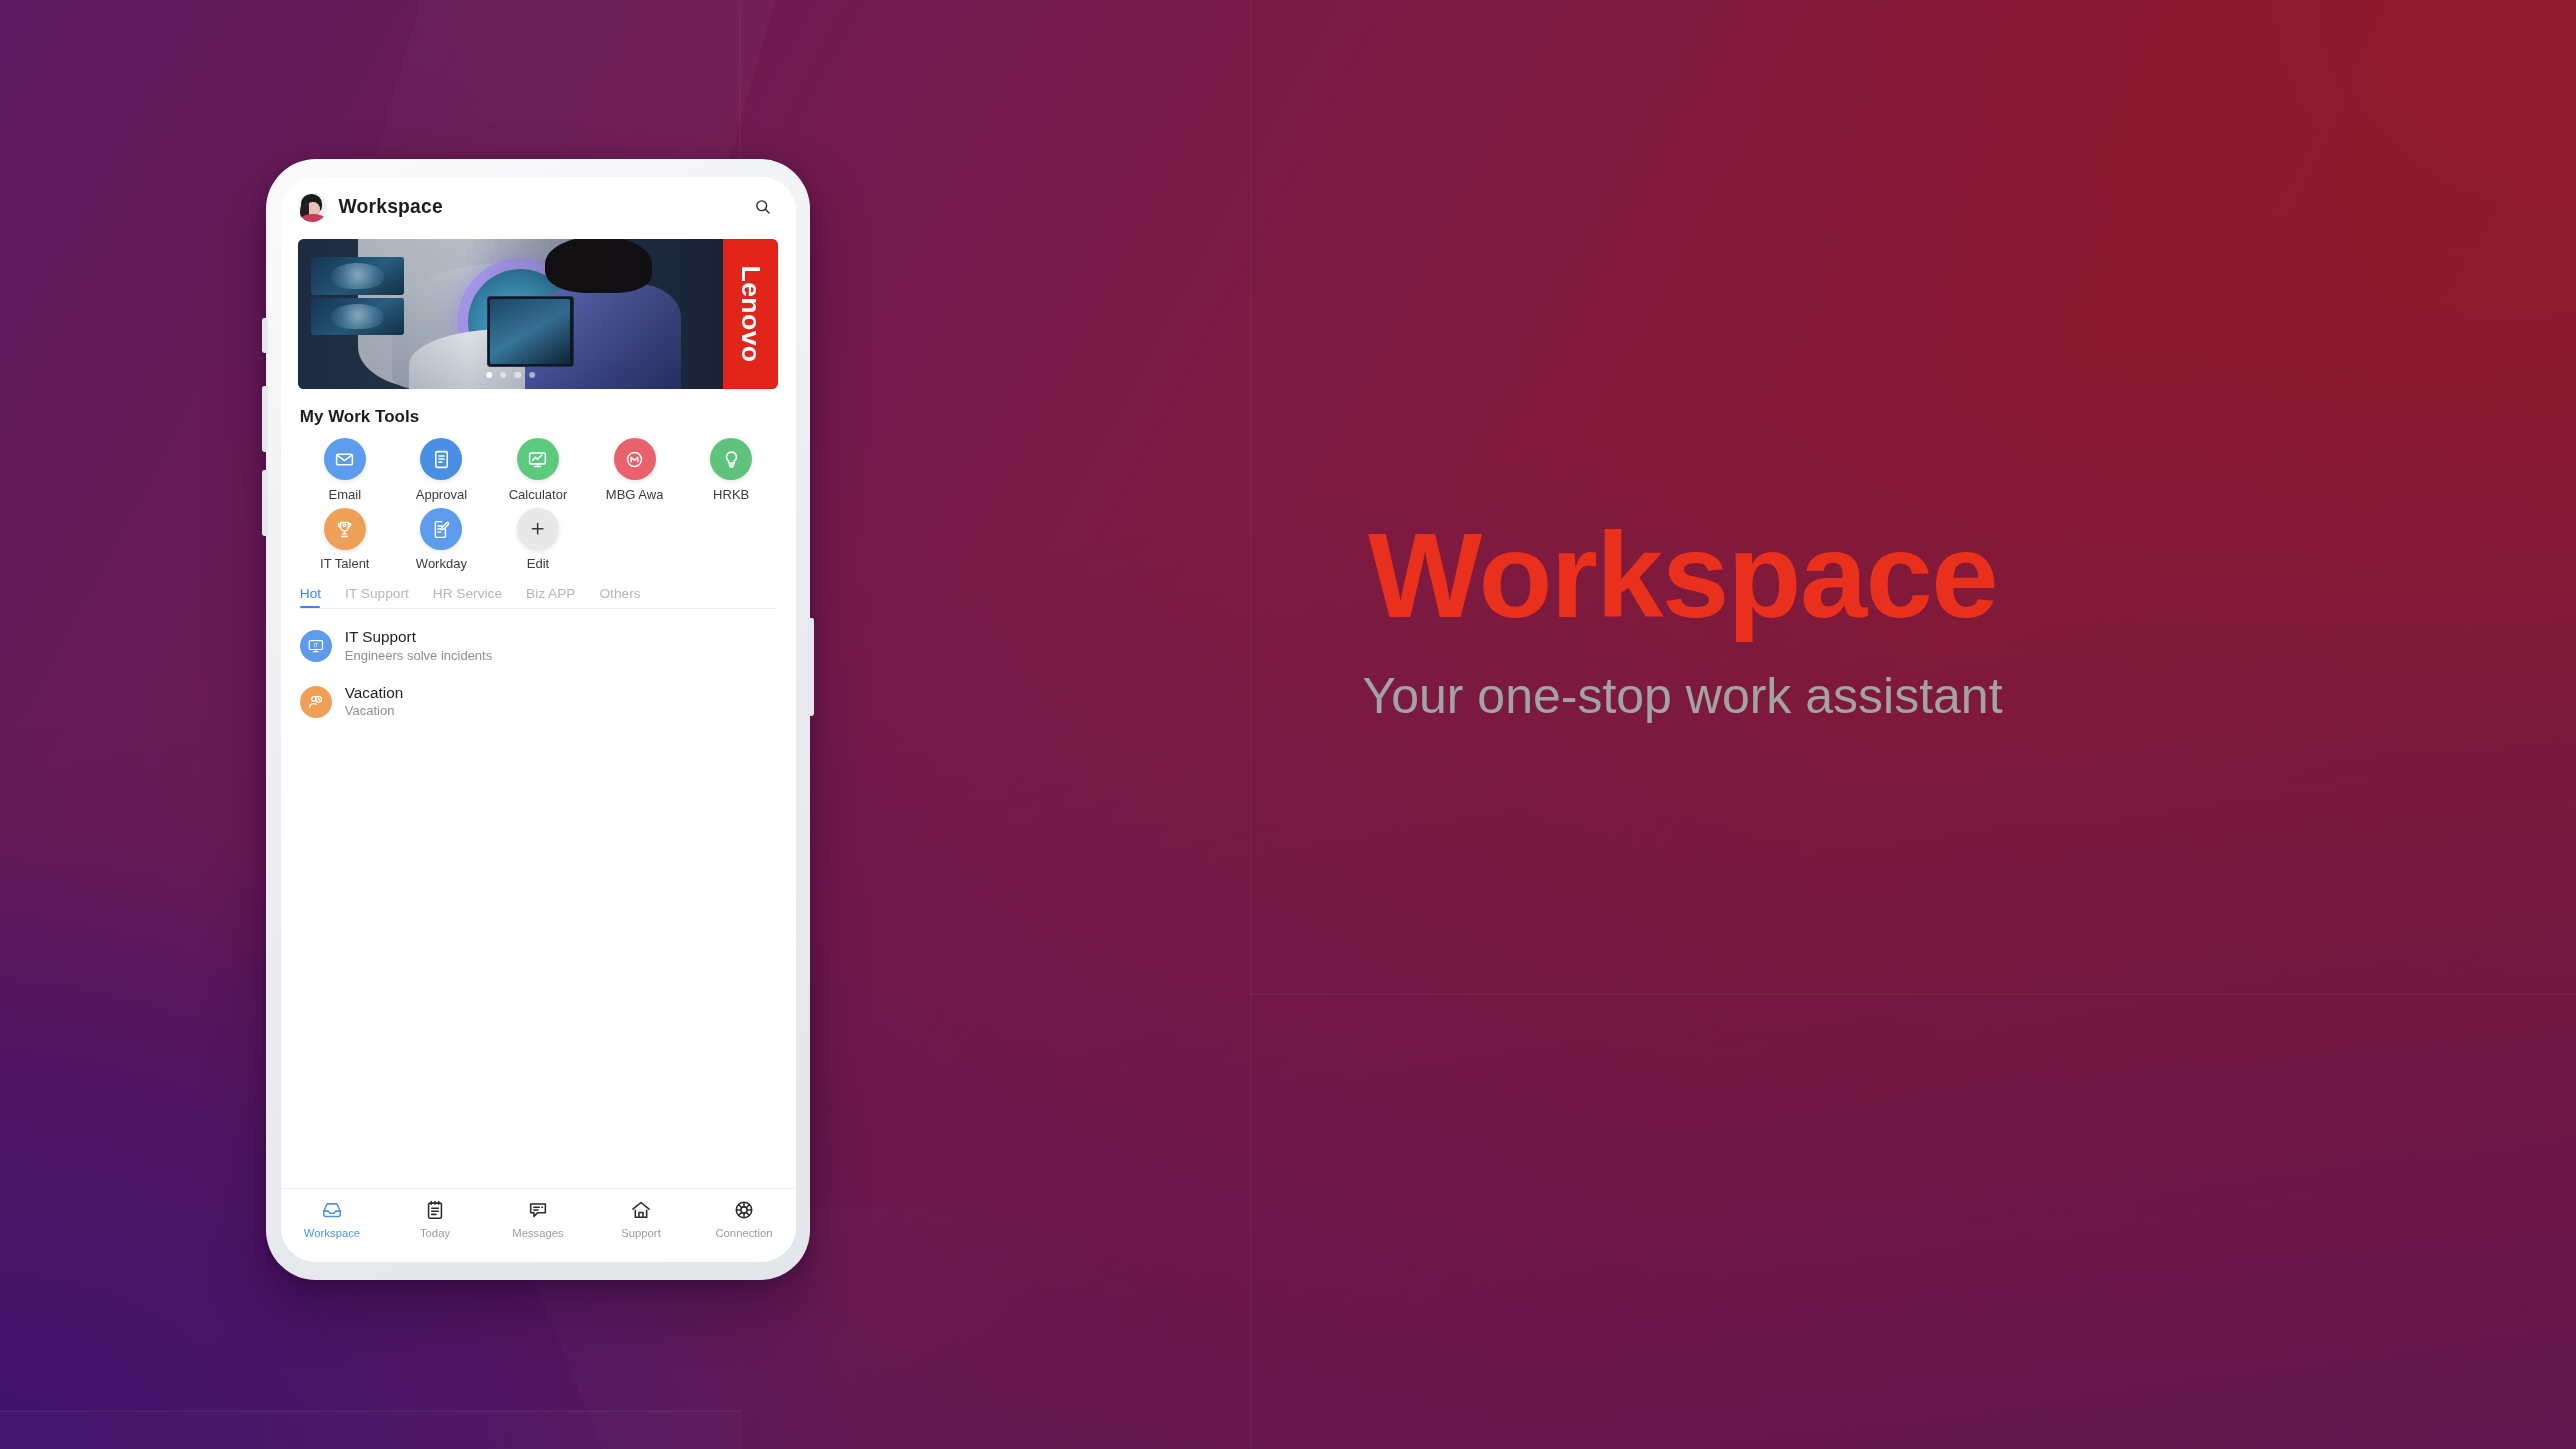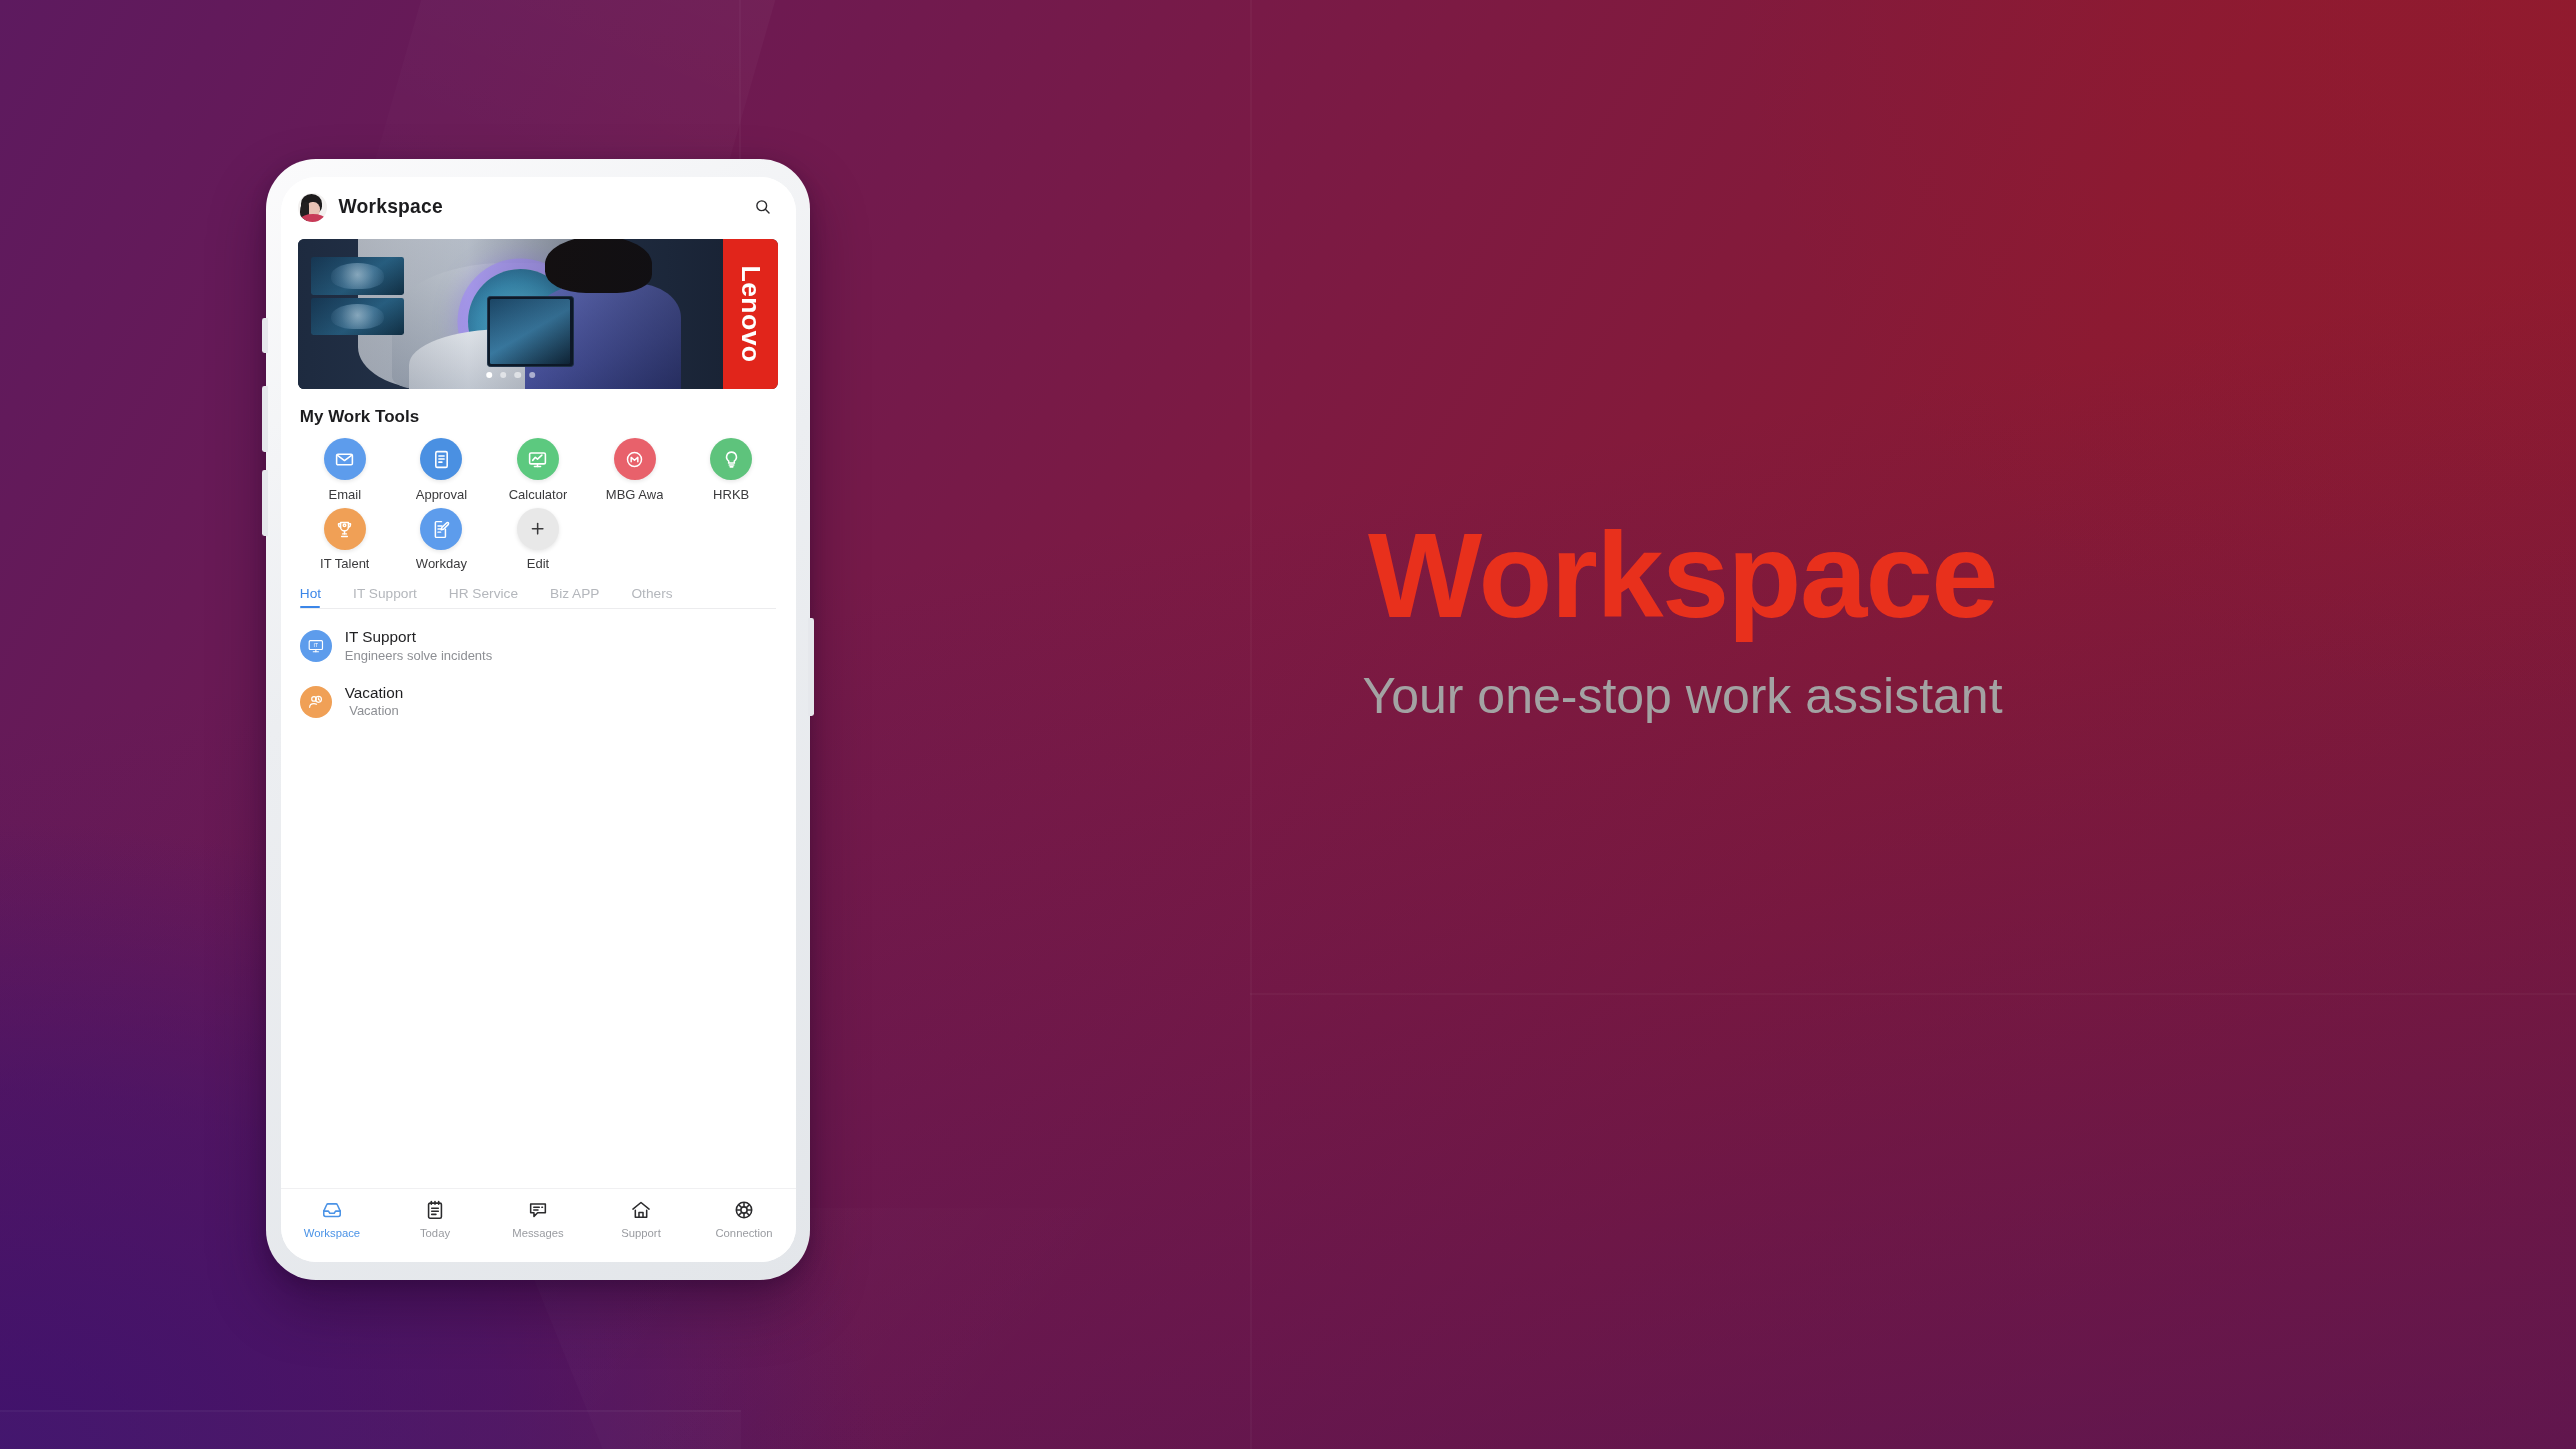--- a/index.html
+++ b/index.html
@@ -156,32 +156,32 @@
 
   .tools-grid { padding:11.3px 16px 0 16px; display:flex; flex-wrap:wrap; }
   .tool { width:20%; display:flex; flex-direction:column; align-items:center; margin-bottom:6.4px; cursor:pointer; }
   .tool-ic {
     width:42px; height:42px; border-radius:50%;
     display:flex; align-items:center; justify-content:center;
     box-shadow:0 1.6px 4px rgba(0,0,0,0.10);
   }
   .tool-lb { margin-top:6.4px; font-size:13px; color:#3b3b3d; white-space:nowrap; max-width:100%; overflow:hidden; text-overflow:clip; }
 
-  .tabs { display:flex; padding:8px 19.3px 0 19.3px; gap:8px; position:relative; }
+  .tabs { display:flex; padding:8px 19.3px 0 19.3px; gap:0; position:relative; }
   .tab { font-size:13.7px; color:#b4b7bc; padding-bottom:7.2px; cursor:pointer; position:relative; margin-right:24px; }
   .tab.active { color:#3b86e8; font-weight:500; }
   .tab.active::after { content:""; position:absolute; left:0; right:1.6px; bottom:0; height:2.4px; background:#3b86e8; border-radius:1.6px; }
   .tabs-rule { height:0.8px; background:#ececee; margin:0 19.3px; }
 
   .applist { padding:9.7px 19.3px 0 19.3px; }
   .approw { display:flex; align-items:center; padding:8.9px 0; cursor:pointer; }
   .app-ic { width:32px; height:32px; border-radius:50%; flex:0 0 32px; display:flex; align-items:center; justify-content:center; }
   .app-txt { margin-left:13px; }
   .app-nm { font-size:15.3px; color:#1f1f21; line-height:1.25; }
-  .app-ds { font-size:13px; color:#8d8f94; line-height:1.3; margin-top:1.6px;text-align:center; }
+  .app-ds { font-size:13px; color:#8d8f94; line-height:1.3; margin-top:1.6px; }
 
   .spacer { flex:1; }
 
   
   .tabbar {
     height:74px; flex:0 0 74px; display:flex; align-items:flex-start;
     padding-top:9.7px; border-top:0.8px solid #f0f0f2; background:#fff;
   }
   .nav { flex:1; display:flex; flex-direction:column; align-items:center; cursor:pointer; }
   .nav-lb { margin-top:5.6px; font-size:11.3px; color:#9a9ca1; white-space:nowrap; }

